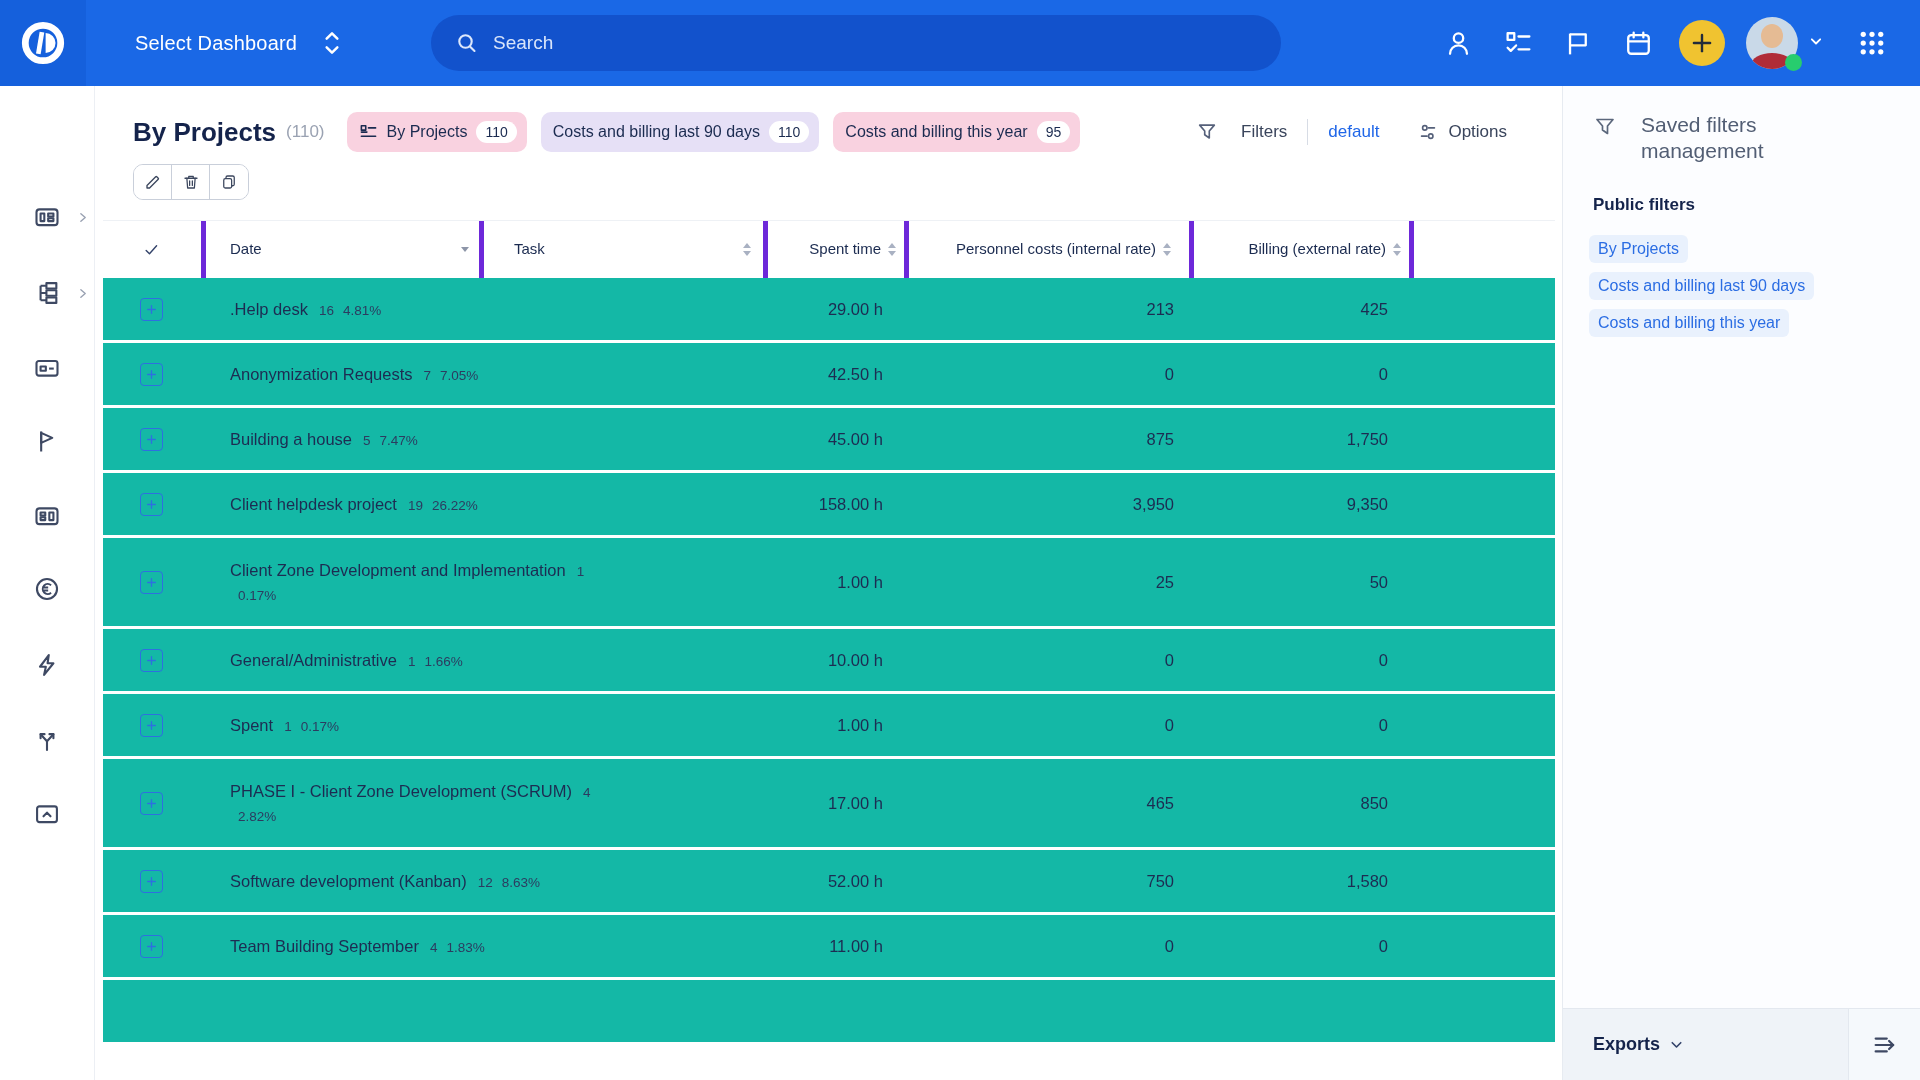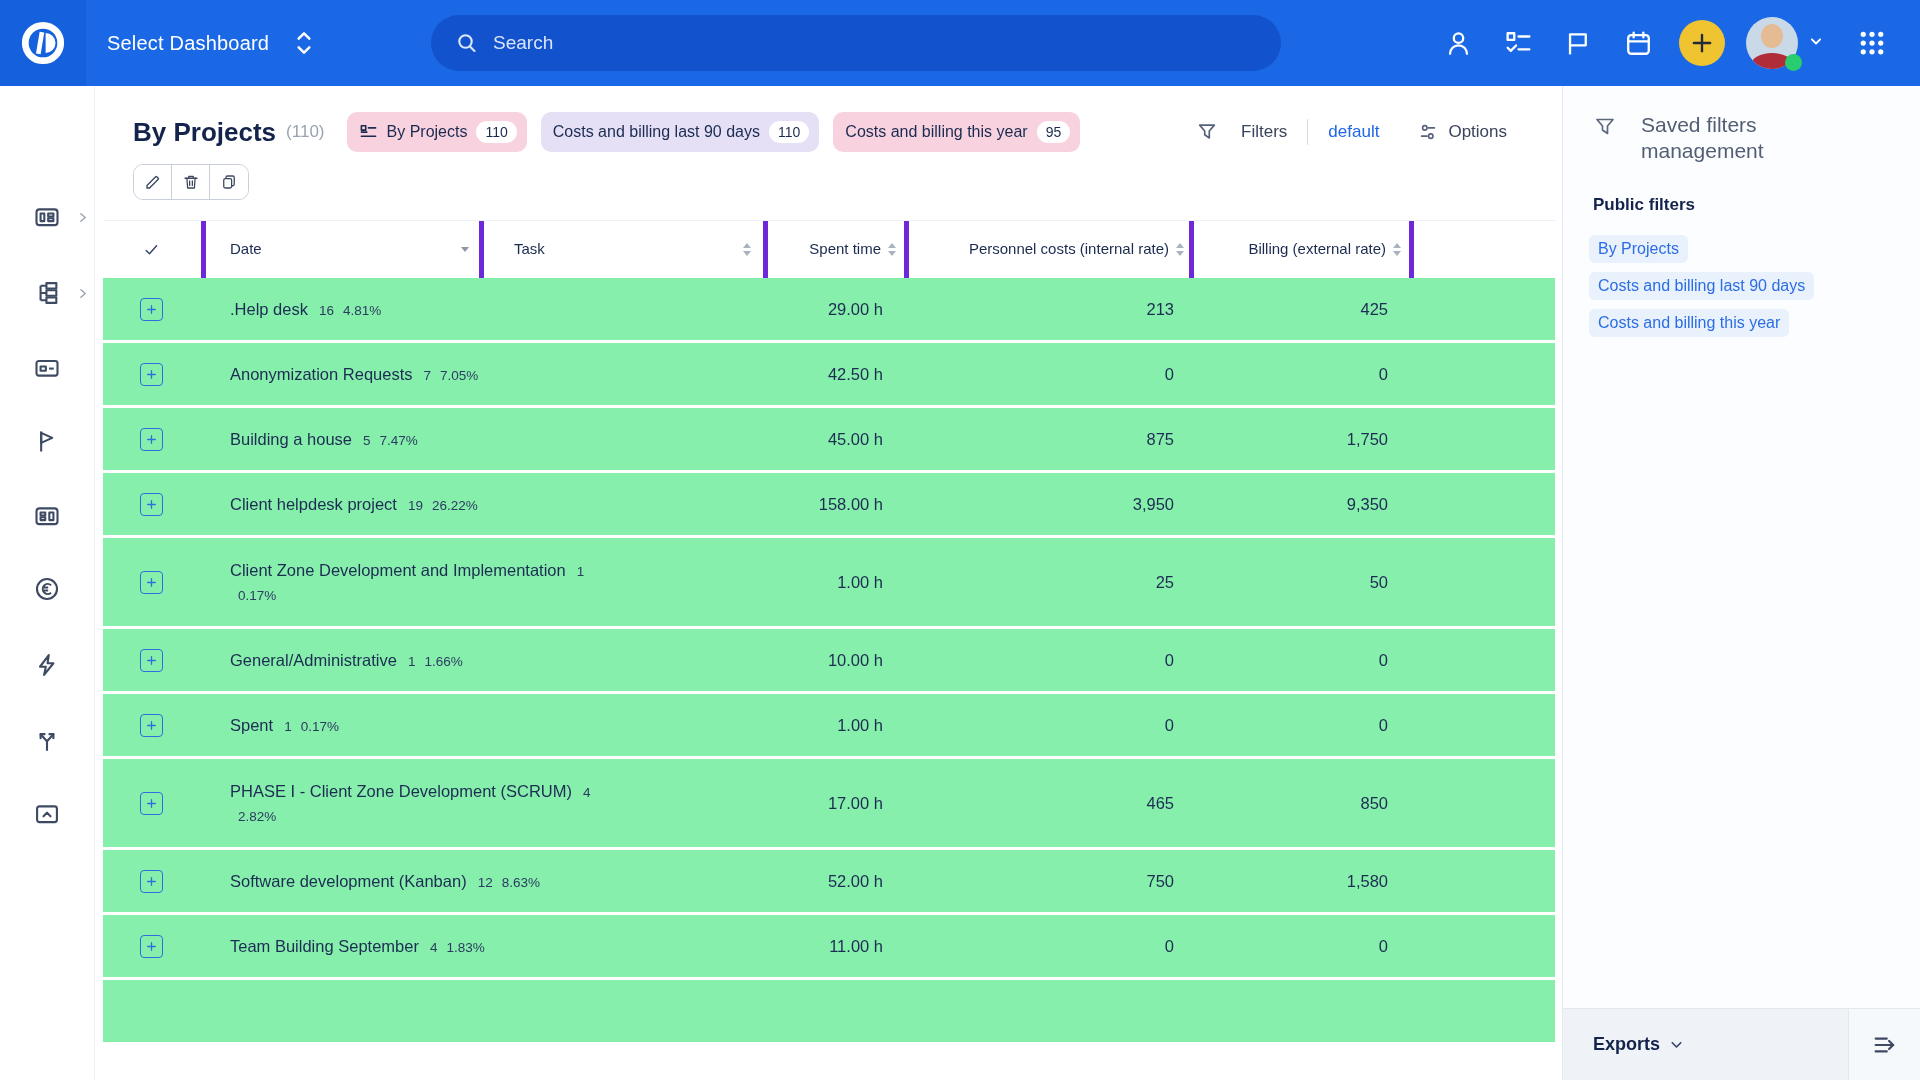--- a/index.html
+++ b/index.html
@@ -1,21 +1,21 @@
 <!DOCTYPE html>
 <html><head>
 <meta charset="utf-8">
 <style>
   * { box-sizing: border-box; margin: 0; padding: 0; }
   html,body { width:1920px; height:1080px; overflow:hidden; font-family:"Liberation Sans","DejaVu Sans",sans-serif; background:#fff; }
 
   
   .topbar { position:absolute; left:0; top:0; width:1920px; height:86px; background:#1a68e6; display:flex; align-items:center; }
   .logo-box { width:86px; height:86px; background:#1560dc; display:flex; align-items:center; justify-content:center; flex:0 0 86px; }
-  .dash-select { display:flex; align-items:center; gap:22px; margin-left:21px; cursor:pointer; }
+  .dash-select { display:flex; align-items:center; gap:22px; margin-left:49px; cursor:pointer; }
   .dash-select .lbl { color:#fff; font-size:20px; font-weight:500; letter-spacing:.2px; }
   .searchbar { position:absolute; left:431px; top:15px; width:850px; height:56px; background:#1252cc; border-radius:28px; display:flex; align-items:center; padding:0 24px; }
   .searchbar input { background:transparent; border:none; outline:none; color:#eaf1ff; font-size:19px; margin-left:14px; width:700px; font-family:inherit; }
   .searchbar input::placeholder { color:#d9e5fa; }
   .top-icons { position:absolute; right:0; top:0; height:86px; display:flex; align-items:center; }
   .tico { width:60px; height:60px; display:flex; align-items:center; justify-content:center; color:#fff; cursor:pointer; }
   .plus-btn { width:46px; height:46px; border-radius:50%; background:#f0c330; border:none; display:flex; align-items:center; justify-content:center; margin:0 11px; cursor:pointer; }
   .avatar-wrap { position:relative; margin-left:10px; cursor:pointer; }
   .avatar { width:52px; height:52px; border-radius:50%; background:#c9d9e8; overflow:hidden; position:relative; }
   .avatar .head { position:absolute; top:7px; left:15px; width:22px; height:24px; border-radius:50%; background:#e5bb94; }
@@ -53,30 +53,30 @@
 
   
   .table { margin:20px 0 0 8px; width:1452px; }
   .thead { display:grid; grid-template-columns:103px 278px 284px 141px 285px 220px 1fr; height:58px; border-top:1px solid #eef1f5; }
   .hcell { display:flex; align-items:center; border-right:5px solid #6d28d9; font-size:15px; color:#1b2b50; line-height:1.25; }
   .hcell.h-check { justify-content:center; }
   .h-date { padding:0 10px 0 24px; }
   .h-task { padding:0 12px 0 30px; }
   .h-num { justify-content:flex-end; text-align:right; }
   .h-spent { padding-right:8px; }
-  .h-personnel { padding-right:5px; }
+  .h-personnel { padding-right:18px; }
   .h-billing { padding-right:8px; }
   .h-rest { border-right:none; }
   .spacer { flex:1; }
   .sort { display:flex; flex-direction:column; gap:3px; margin-left:7px; flex:0 0 auto; }
   .tri-up { width:0; height:0; border-left:4px solid transparent; border-right:4px solid transparent; border-bottom:5px solid #a9b1c2; }
   .tri-down { width:0; height:0; border-left:4px solid transparent; border-right:4px solid transparent; border-top:5px solid #a9b1c2; }
   .tri-down.dark { border-top-color:#8d95a8; }
 
-  .tbody .trow { display:grid; grid-template-columns:103px 562px 141px 285px 220px 1fr; align-items:center; background:#86efac; margin-bottom:3px; min-height:62px; }
+  .tbody .trow { display:grid; grid-template-columns:103px 562px 141px 285px 220px 1fr; align-items:center; background:#14b8a6; margin-bottom:3px; min-height:62px; }
   .tbody .trow.two-line { min-height:88px; }
   .c-expand { padding-left:37px; }
   .expand-btn { width:23px; height:23px; border:1.6px solid #2e6fe0; border-radius:4px; background:transparent; color:#2e6fe0; display:flex; align-items:center; justify-content:center; cursor:pointer; padding:0; }
   .c-name { padding:10px 10px 10px 24px; font-size:16.5px; color:#1d2c52; line-height:1.5; }
   .pcount { font-size:13.5px; color:#2c3c60; margin-left:11px; }
   .ppercent { font-size:13.5px; color:#2c3c60; margin-left:9px; }
   .two-line .ppercent { display:block; margin:4px 0 0 8px; }
   .c-num { text-align:right; font-size:16.5px; color:#1d2c52; }
   .c-spent { padding-right:26px; }
   .c-personnel { padding-right:20px; }

